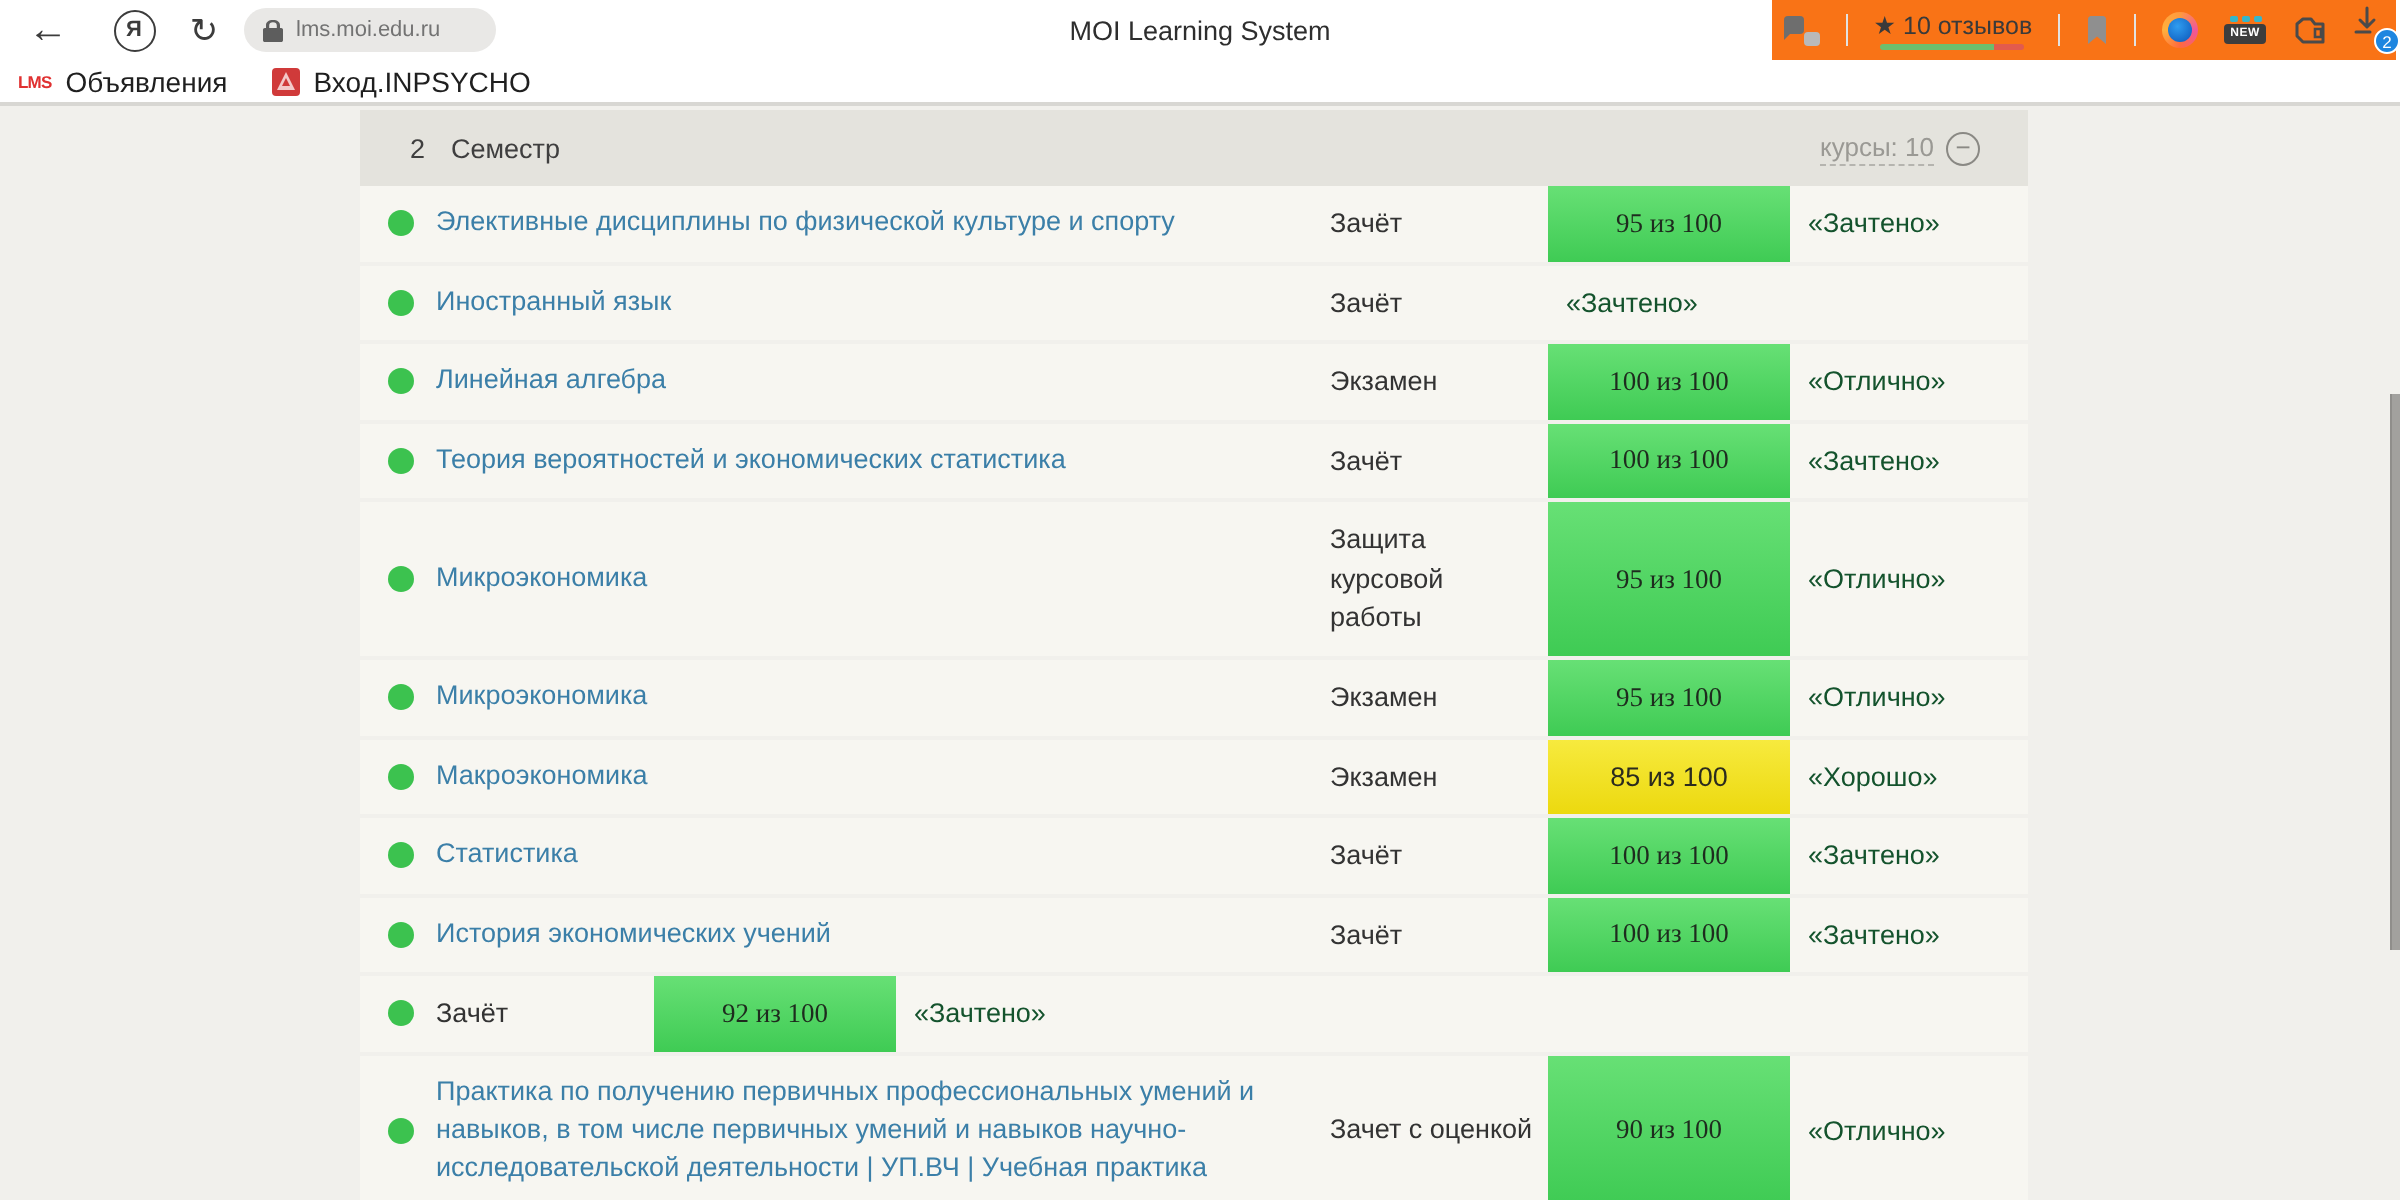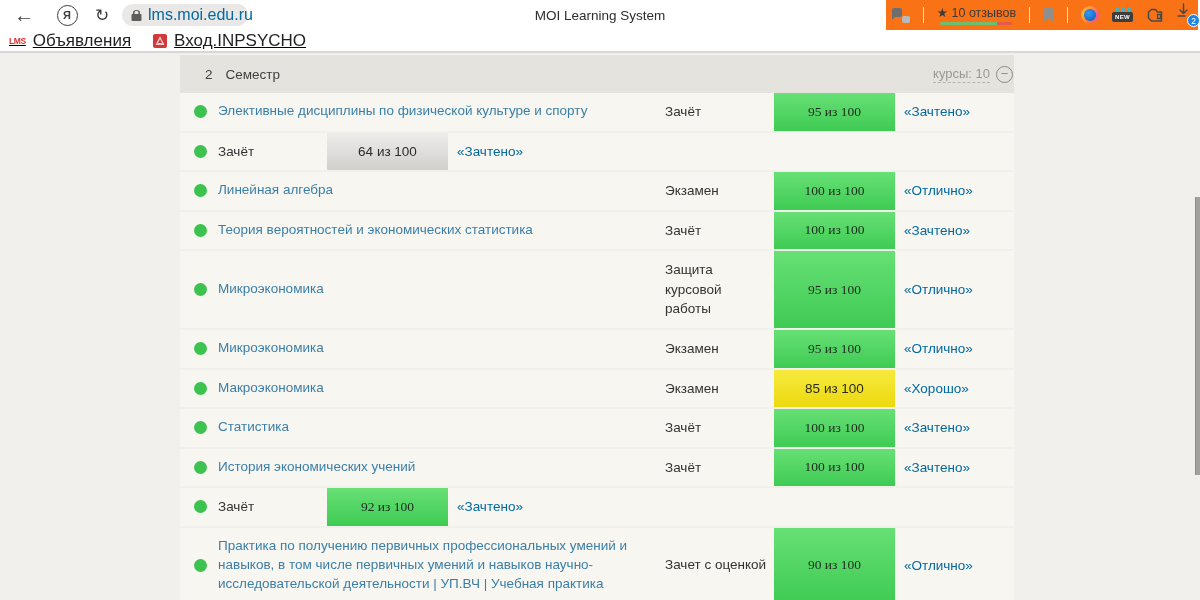--- a/index.html
+++ b/index.html
@@ -7,21 +7,21 @@
 
   
   .chrome { position:absolute; top:0; left:0; width:1200px; height:53px; background:#ffffff; border-bottom:2px solid #d8d7d3; z-index:5; }
   .toolbar { position:relative; height:30px; }
   .tb-btn { position:absolute; top:0; height:30px; display:flex; align-items:center; justify-content:center; color:#3c3c3c; cursor:pointer; }
   .back-btn   { left:10px;  width:28px; font-size:20px; font-weight:300; }
   .ya-btn     { left:52px;  width:30px; }
   .ya-circle  { width:21px; height:21px; border:1.6px solid #3c3c3c; border-radius:50%; display:flex; align-items:center; justify-content:center; font-size:11px; font-weight:bold; }
   .reload-btn { left:88px;  width:28px; font-size:17px; }
   .addressbar { position:absolute; left:122px; top:4px; width:126px; height:22px; background:#e9e8e6; border-radius:12px; display:flex; align-items:center; padding:0 9px; gap:6px; cursor:text; }
-  .addr-text { color:#0369a1; font-size:16px; white-space:nowrap; }
+  .addr-text { color:#737373; font-size:11px; white-space:nowrap; }
   .page-title { position:absolute; left:0; right:0; top:0; height:30px; display:flex; align-items:center; justify-content:center; font-size:13.5px; color:#2e2e2e; pointer-events:none; }
   .tb-right { position:absolute; right:2px; top:0; height:30px; display:flex; align-items:center; gap:13px; background:#f97316; padding-left:6px; }
   .vdiv { width:1px; height:16px; background:#e2e2e2; }
   .reviews { display:flex; flex-direction:column; align-items:center; cursor:pointer; }
   .reviews-label { font-size:12.5px; color:#3a3a3a; white-space:nowrap; }
   .reviews-bar { width:72px; height:3px; margin-top:2px; display:flex; border-radius:2px; overflow:hidden; }
   .reviews-bar .g { width:78%; background:#6dbe6d; }
   .reviews-bar .r { width:22%; background:#e25b4d; }
   .protect-ico { position:relative; width:18px; height:16px; cursor:pointer; }
   .protect-ico .a { position:absolute; left:0; top:1px; width:10px; height:9px; background:#6e6e6e; border-radius:2px 2px 2px 0; }
@@ -32,47 +32,47 @@
   .circle-ext .inner { width:12px; height:12px; border-radius:50%; background:radial-gradient(circle at 40% 35%, #2f9df0, #0c55b8); }
   .new-ico { display:flex; flex-direction:column; align-items:center; cursor:pointer; }
   .new-marks { display:flex; gap:2px; margin-bottom:1px; }
   .new-marks i { width:4px; height:3px; background:#37b6c9; border-radius:1px; }
   .new-box { background:#3d3d3d; color:#fff; font-size:6px; font-weight:bold; padding:2px 3px; border-radius:2px; letter-spacing:.3px; }
   .coll-ico { cursor:pointer; display:flex; }
   .dl-wrap { position:relative; width:22px; height:24px; cursor:pointer; }
   .dl-badge { position:absolute; right:-2px; bottom:0px; width:13px; height:13px; background:#1e86e0; color:#fff; border-radius:50%; font-size:8.5px; display:flex; align-items:center; justify-content:center; border:1.5px solid #fff; }
 
   
-  .bookmarks { position:relative; height:21px; display:flex; align-items:center; padding-left:9px; gap:8px;text-decoration:underline; }
+  .bookmarks { position:relative; height:21px; display:flex; align-items:center; padding-left:9px; gap:8px; }
   .bm-item { display:flex; align-items:center; gap:7px; cursor:pointer; margin-right:14px; }
-  .bm-label { font-size:17px; color:#1f1f1f; }
+  .bm-label { font-size:14px; color:#1f1f1f; }
   .lms-fav { color:#e03131; font-size:8.5px; font-weight:bold; letter-spacing:-.4px; }
   .inp-fav { width:14px; height:14px; background:#d03a3a; border-radius:2px; display:flex; align-items:center; justify-content:center; }
 
   
   .page { position:absolute; top:55px; left:0; width:1200px; height:545px; background:#f1f0ec; }
   .content { margin-left:180px; width:834px; }
   .sem-bar { height:38px; background:#e4e3dd; display:flex; align-items:center; color:#3f3f3f; font-size:13.5px; }
   .sem-num { margin-left:25px; }
   .sem-name { margin-left:13px; }
-  .sem-right { margin-left:auto; margin-right:1px; display:flex; align-items:center; gap:6px; }
+  .sem-right { margin-left:auto; margin-right:24px; display:flex; align-items:center; gap:6px; }
   .courses-link { color:#9a9994; font-size:13px; border-bottom:1px dashed #b5b4af; padding-bottom:1px; cursor:pointer; }
   .toggle-ico { width:17px; height:17px; border:1.5px solid #8a8984; border-radius:50%; color:#8a8984; font-size:13px; line-height:14px; text-align:center; cursor:pointer; font-weight:400; }
 
   .rows {}
   .row { display:flex; align-items:center; background:#f7f6f1; border-bottom:2px solid #f1f0ec; min-height:38px; }
   .c-dot { width:38px; align-self:stretch; display:flex; align-items:center; justify-content:flex-start; padding-left:14px; flex:none; }
   .dot { width:13px; height:13px; border-radius:50%; background:#3cc24f; }
   .c-name { width:447px; flex:none; padding:9px 14px 9px 0; font-size:13.5px; line-height:1.4; color:#3b7fa8; cursor:pointer; }
   .c-type { width:109px; flex:none; padding:9px 4px 9px 0; font-size:13.5px; line-height:1.45; color:#333; }
   .c-score { width:121px; flex:none; align-self:stretch; display:flex; align-items:center; justify-content:center; font-size:13.5px; color:#1e2b1e; }
   .c-score.green  { background:linear-gradient(180deg,#67e075 0%,#3fcb54 100%);font-family:Liberation Serif, serif; }
   .c-score.silver { background:linear-gradient(180deg,#edecea 0%,#d1d0cd 100%); color:#2b2b2b; }
   .c-score.yellow { background:linear-gradient(180deg,#f7ea3e 0%,#ecd90f 100%); color:#2b2b1e; }
-  .c-grade { flex:1; padding-left:9px; font-size:13.5px; color:#0369a1; }
+  .c-grade { flex:1; padding-left:9px; font-size:13.5px; color:#14532d; }
 
   
   .scroll-thumb { position:absolute; right:0; top:197px; width:5px; height:278px; background:#a2a19e; border-left:1px solid #8f8e8b; cursor:pointer; z-index:9; }
 </style>
 </head>
 <body>
 
 <div class="chrome">
   <div class="toolbar">
     <div class="tb-btn back-btn">←</div>
@@ -174,22 +174,22 @@
           </span>
     <span class="c-name">Элективные дисциплины по физической культуре и спорту</span>
     <span class="c-type">Зачёт</span>
     <span class="c-score green">95 из 100</span>
     <span class="c-grade">«Зачтено»</span>
   </div>
         <div class="row">
     <span class="c-dot">
             <span class="dot"></span>
           </span>
-    <span class="c-type">Зачёт</span>
-    <span class="c-score silver">64 из 100</span>
+    <span class="c-name">Иностранный язык</span>
+    <span class="c-type">Зачёт</span>
     <span class="c-grade">«Зачтено»</span>
   </div>
         <div class="row">
     <span class="c-dot">
             <span class="dot"></span>
           </span>
     <span class="c-name">Линейная алгебра</span>
     <span class="c-type">Экзамен</span>
     <span class="c-score green">100 из 100</span>
     <span class="c-grade">«Отлично»</span>

